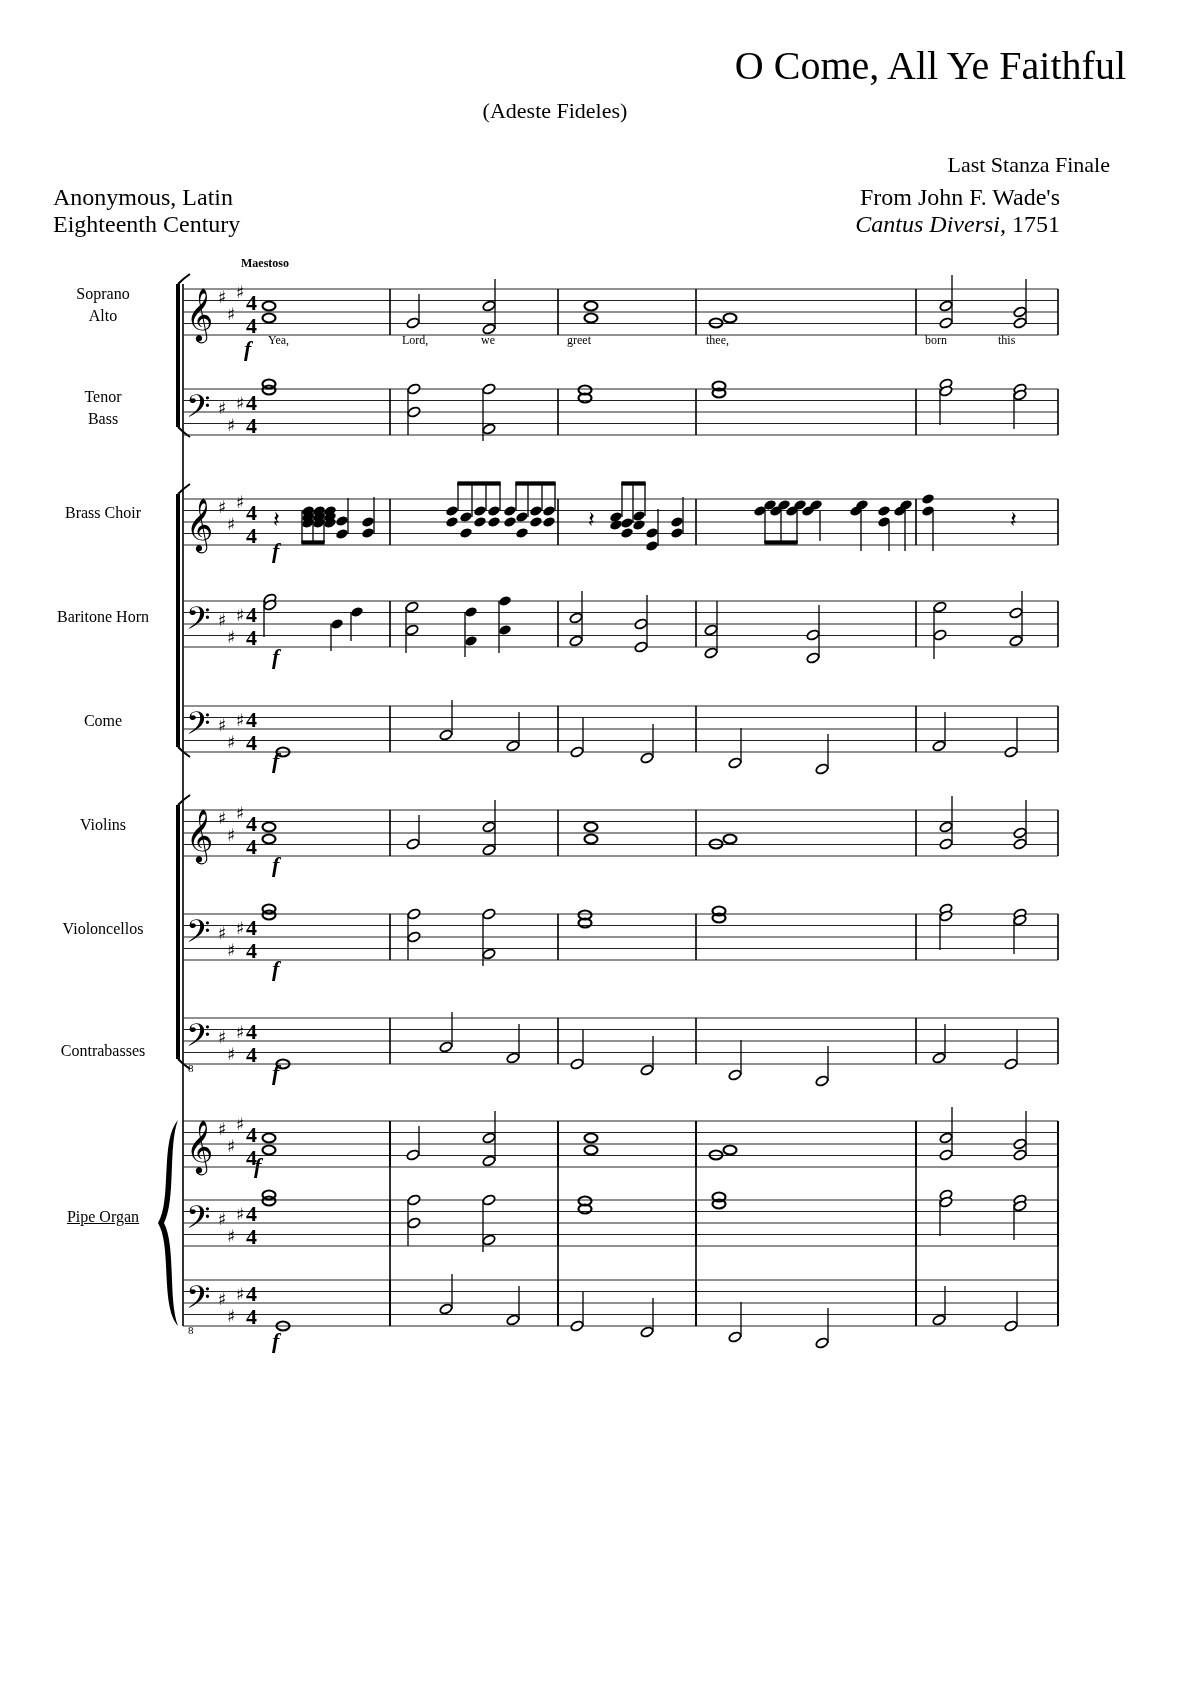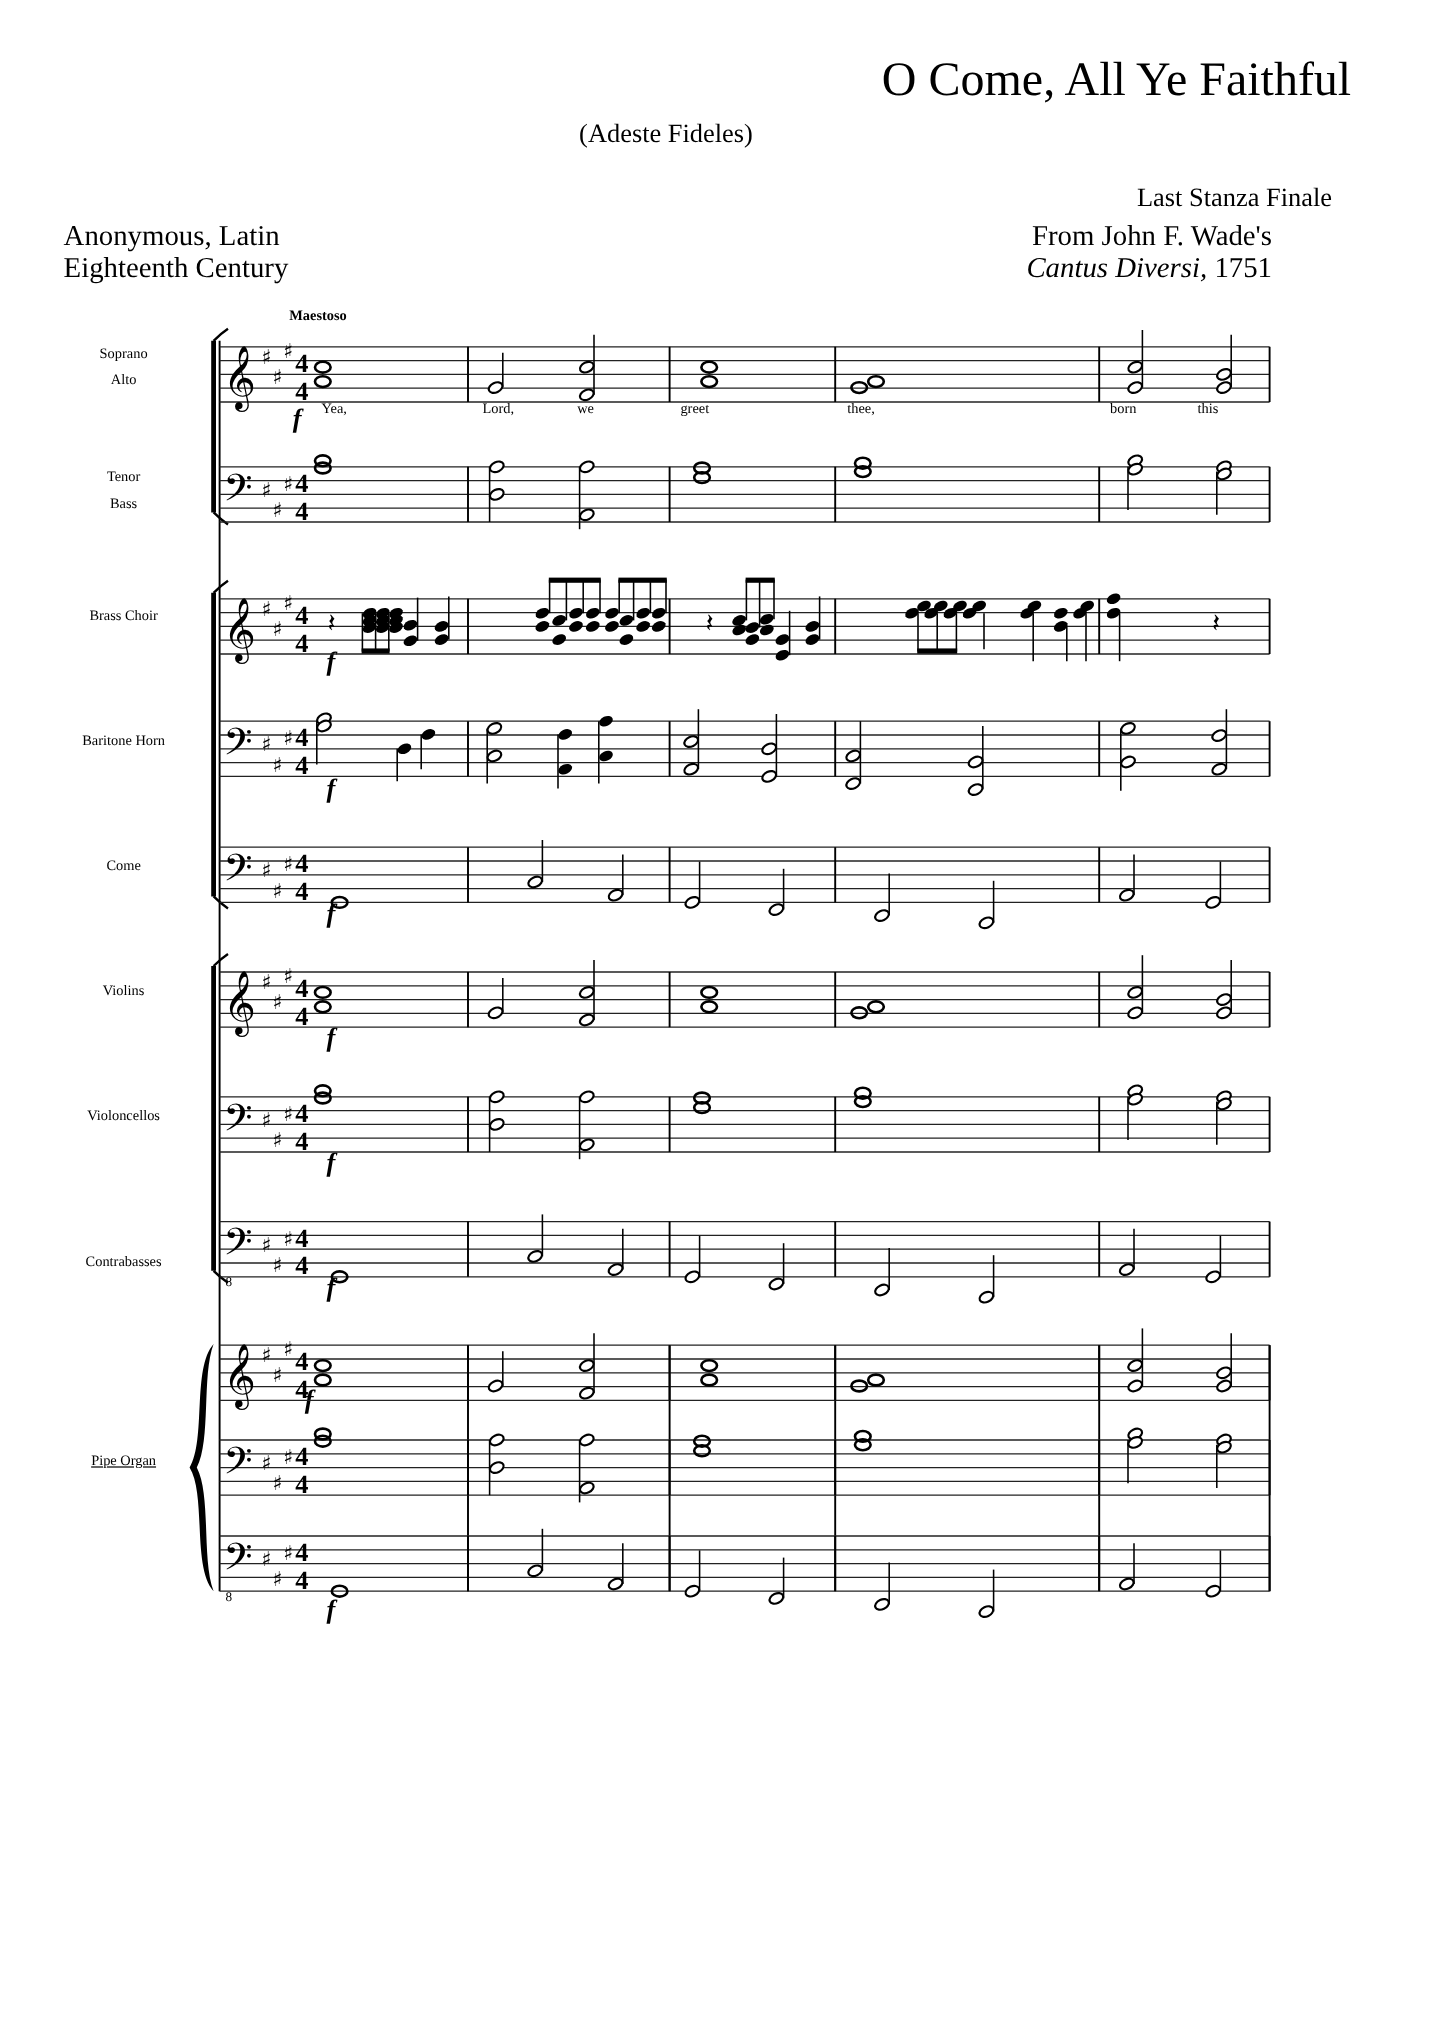--- a/index.html
+++ b/index.html
@@ -6,21 +6,21 @@
   body { width: 1200px; height: 1694px; position: relative; overflow: hidden;
          font-family: "Liberation Serif", "DejaVu Serif", serif; color: #000; }
   .abs { position: absolute; }
   .title { left: 16px; width: 1110px; top: 42px; text-align: right; font-size: 40px; }
   .subtitle { left: 0; width: 1110px; top: 98px; text-align: center; font-size: 22px; }
   .subtitle2 { left: 0; width: 1110px; top: 128px; text-align: right; font-size: 22px; margin-top: 24px; }
   .credit { font-size: 24px; line-height: 27px; }
   .credit-left { left: 53px; top: 184px; }
   .credit-right { right: 140px; top: 184px; text-align: right; }
   .tempo { left: 241px; top: 256px; font-size: 12px; font-weight: bold; }
-  .inst-label { position: absolute; width: 150px; left: 28px; text-align: center; font-size: 12px; line-height: 22px; }
+  .inst-label { position: absolute; width: 150px; left: 28px; text-align: center; font-size: 16px; line-height: 22px; }
   svg.score { position: absolute; left: 0; top: 0; }
   .lyric { position: absolute; font-size: 12px; }
   .dyn { position: absolute; font-size: 22px; font-style: italic; font-weight: bold; }
 </style>
 </head>
 <body>
 
 <div class="abs title">O Come, All Ye Faithful</div>
 <div class="abs subtitle">(Adeste Fideles)</div>
 <div class="abs subtitle2">Last Stanza Finale</div>

